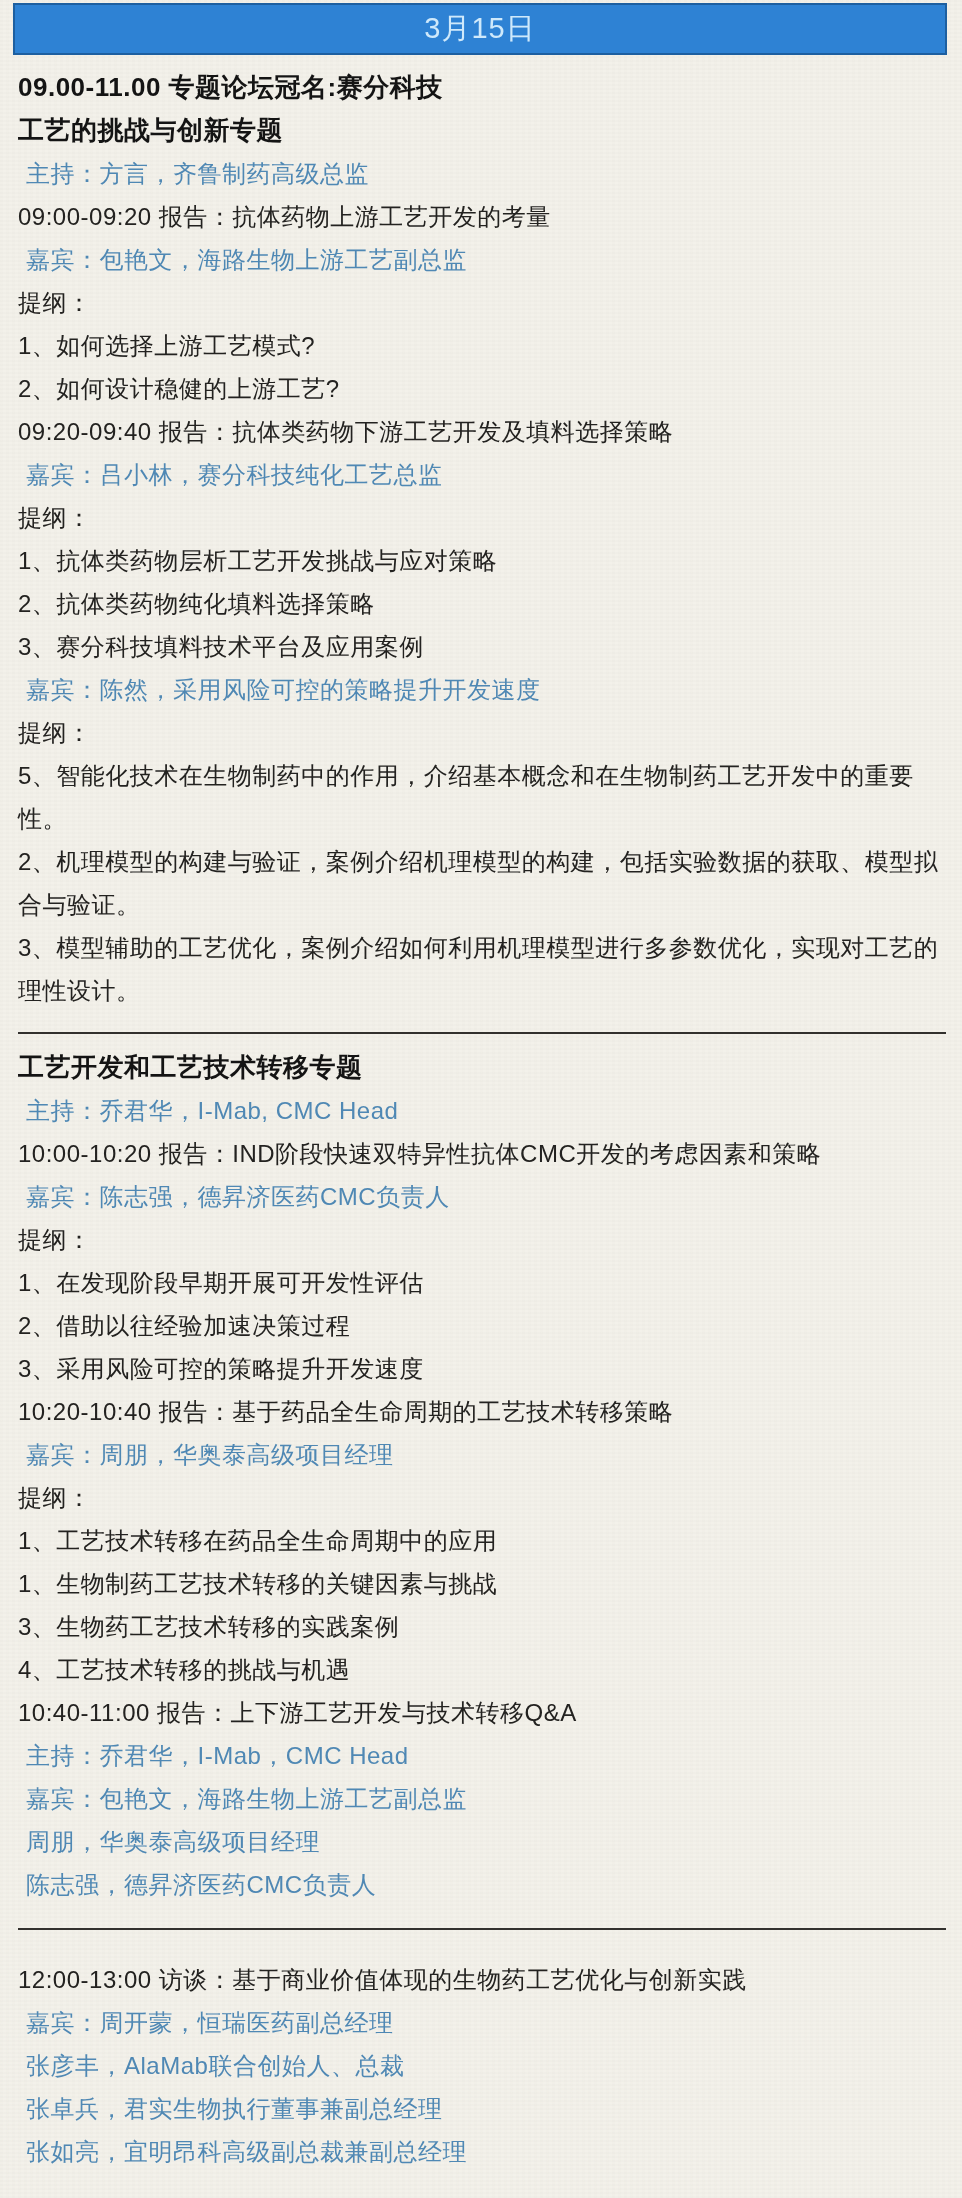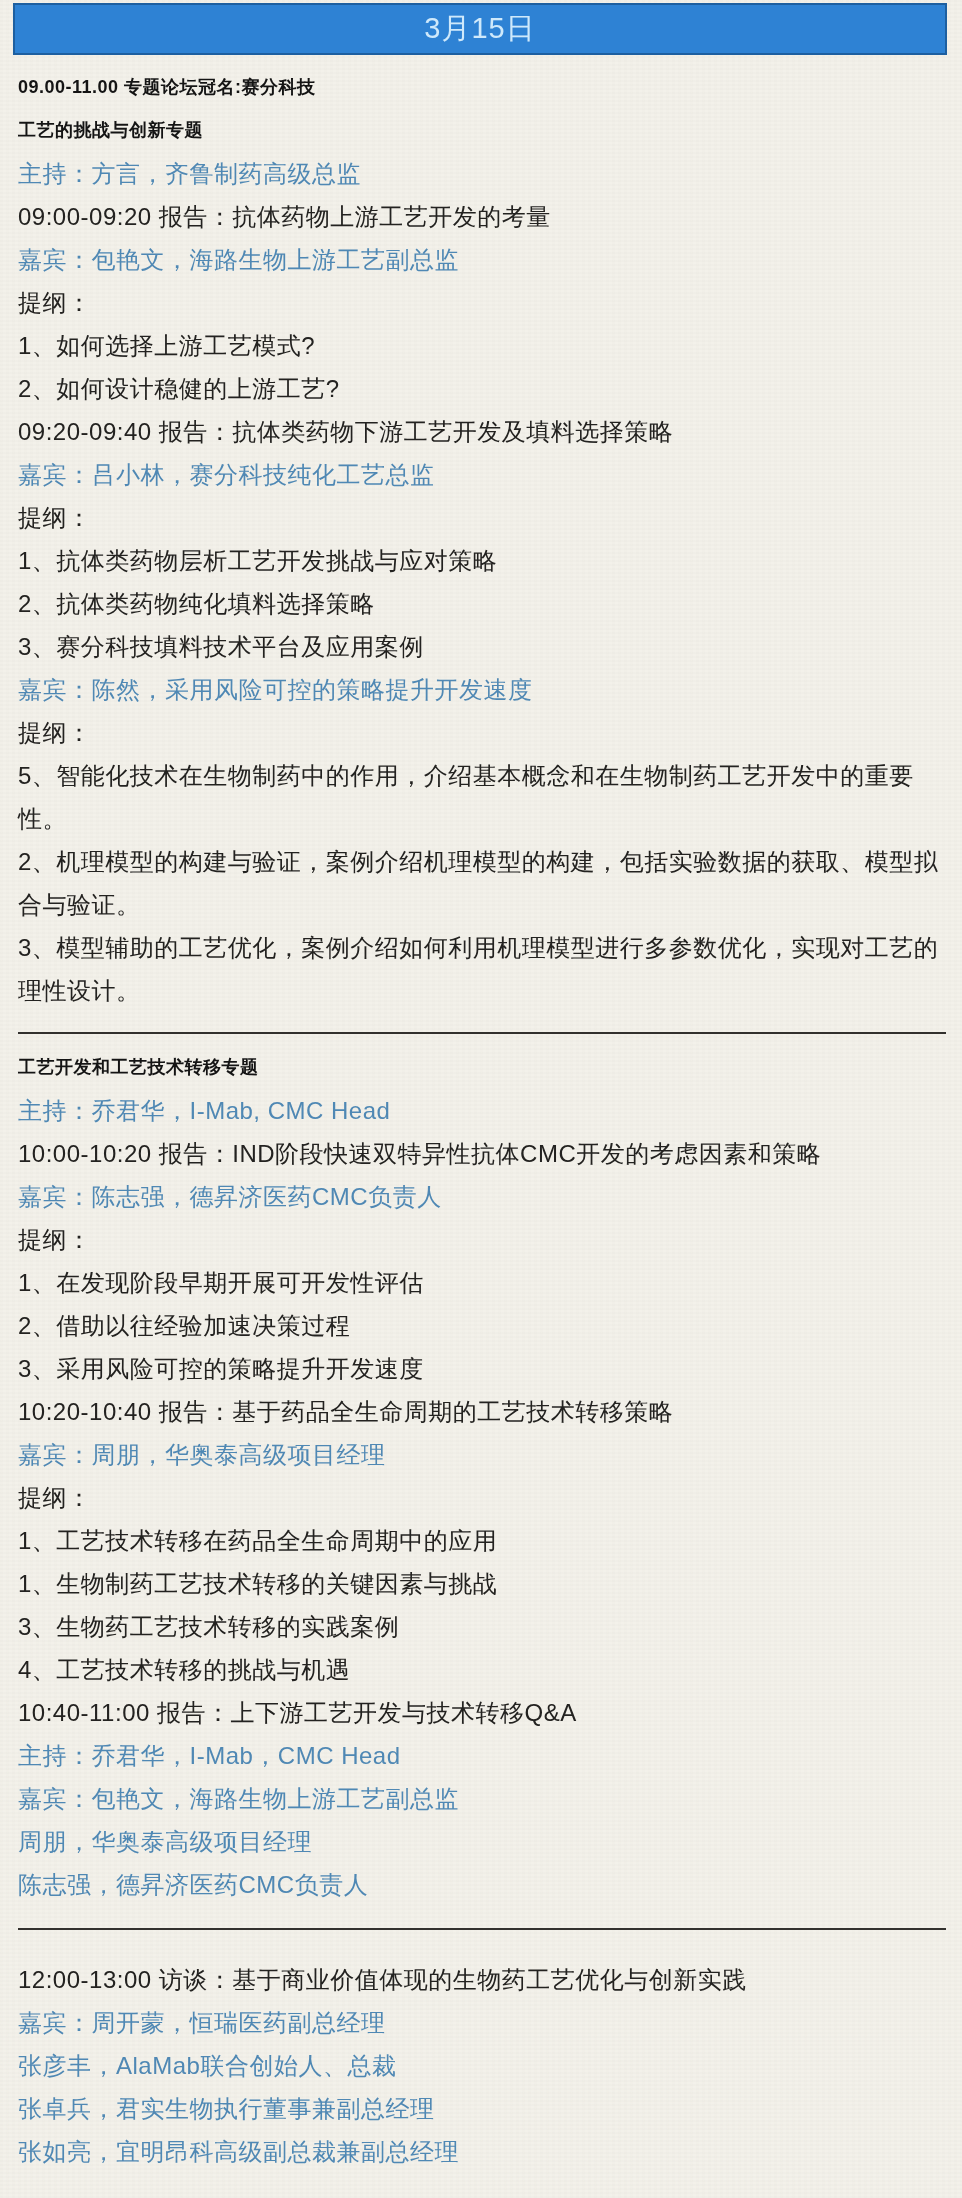--- a/index.html
+++ b/index.html
@@ -40,26 +40,27 @@
     padding: 11px 16px 0 18px;
   }
   .line {
     font-size: 24px;
     line-height: 43px;
     color: #232220;
     letter-spacing: 0.5px;
   }
   .line.bold {
     font-weight: bold;
-    font-size: 18px;
+    font-size: 26px;
     color: #141414;
     letter-spacing: 0.5px;
   }
   .line.blue {
     color: #4f88b4;
+    margin-left: 8px;
   }
   .divider {
     border: none;
     border-top: 2px solid #33312e;
     margin: 20px 0 12px 0;
   }
   
   .divider.d2 { margin: 22px 0 28px 0; }
 </style>
 </head>

